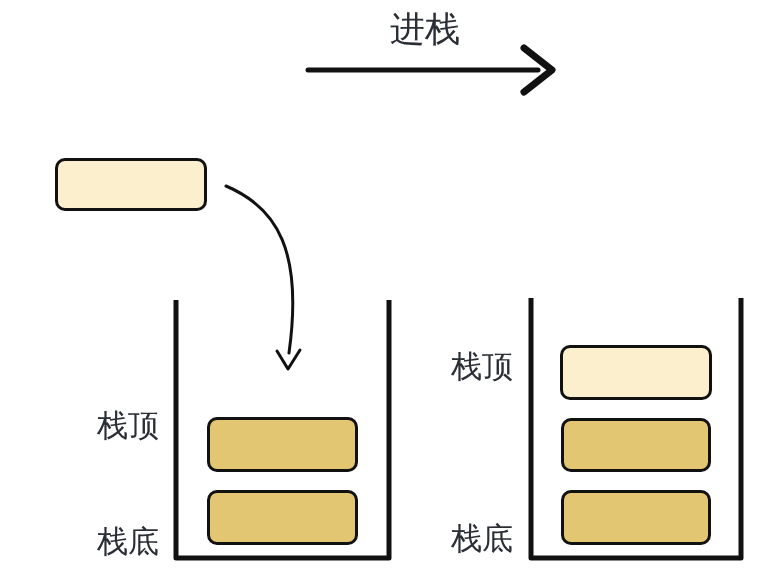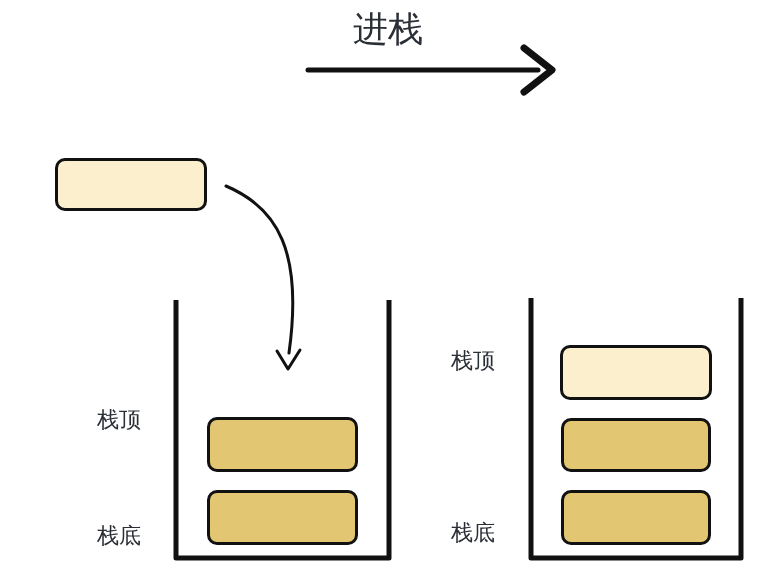--- a/index.html
+++ b/index.html
@@ -6,29 +6,29 @@
   .canvas {
     position: relative;
     width: 776px;
     height: 586px;
     background: #ffffff;
     font-family: "Liberation Sans", sans-serif;
     overflow: hidden;
   }
   .label {
     position: absolute;
-    font-size: 22px;
+    font-size: 31px;
     font-weight: 500;
     color: #2a2e35;
     white-space: nowrap;
   }
   .push-label {
     font-size: 35px;
     width: 144px;
-    text-align: left;
+    text-align: center;
   }
   .block {
     position: absolute;
     box-sizing: border-box;
     width: 151px;
     height: 55px;
     border: 3px solid #111111;
     border-radius: 10px;
   }
   .strokes {

